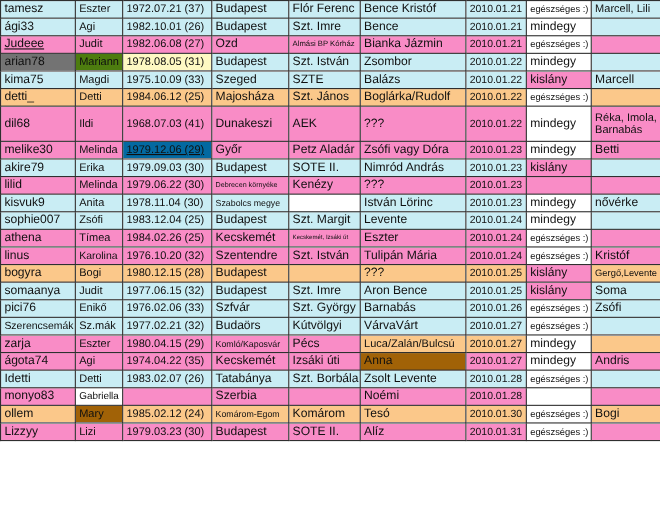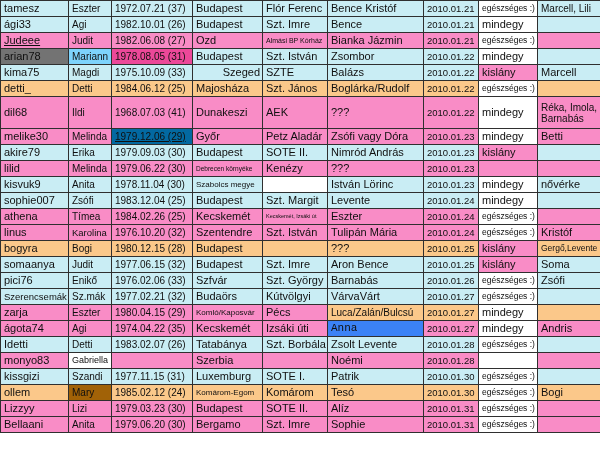--- a/index.html
+++ b/index.html
@@ -76,34 +76,34 @@
         <td data-name="cell-birthdate" style="background-color: rgb(249, 140, 198);">1982.06.08 (27)</td>
         <td data-name="cell-city" style="background-color: rgb(249, 140, 198);">Ozd</td>
         <td data-name="cell-hospital" style="background-color: rgb(249, 140, 198); font-size: 7px;">Almási BP Kórház</td>
         <td data-name="cell-baby-name" style="background-color: rgb(249, 140, 198);">Bianka Jázmin</td>
         <td data-name="cell-due-date" style="background-color: rgb(249, 140, 198);">2010.01.21</td>
         <td data-name="cell-wish" style="background-color: rgb(255, 255, 255); font-size: 8.5px;">egészséges :)</td>
         <td data-name="cell-siblings" style="background-color: rgb(249, 140, 198);"></td>
       </tr>
       <tr data-name="table-row">
         <td data-name="cell-username" style="background-color: #737373;">arian78</td>
-        <td data-name="cell-first-name" style="background-color: #7dd3fc; margin-left: 27px;">Mariann</td>
-        <td data-name="cell-birthdate" style="background-color: #ec4899; margin-left: 26px;">1978.08.05 (31)</td>
+        <td data-name="cell-first-name" style="background-color: #4d7c0f; margin-left: 27px;">Mariann</td>
+        <td data-name="cell-birthdate" style="background-color: #fef9c3; margin-left: 26px;">1978.08.05 (31)</td>
         <td data-name="cell-city" style="background-color: rgb(201, 237, 244);">Budapest</td>
         <td data-name="cell-hospital" style="background-color: rgb(201, 237, 244);">Szt. István</td>
         <td data-name="cell-baby-name" style="background-color: rgb(201, 237, 244);">Zsombor</td>
         <td data-name="cell-due-date" style="background-color: rgb(201, 237, 244);">2010.01.22</td>
         <td data-name="cell-wish" style="background-color: rgb(255, 255, 255);">mindegy</td>
         <td data-name="cell-siblings" style="background-color: rgb(201, 237, 244);"></td>
       </tr>
       <tr data-name="table-row">
         <td data-name="cell-username" style="background-color: rgb(201, 237, 244);">kima75</td>
         <td data-name="cell-first-name" style="background-color: rgb(201, 237, 244);">Magdi</td>
         <td data-name="cell-birthdate" style="background-color: rgb(201, 237, 244);">1975.10.09 (33)</td>
-        <td data-name="cell-city" style="background-color: rgb(201, 237, 244); text-align: right;">Szeged</td>
+        <td data-name="cell-city" style="background-color: rgb(201, 237, 244);">Szeged</td>
         <td data-name="cell-hospital" style="background-color: rgb(201, 237, 244);">SZTE</td>
         <td data-name="cell-baby-name" style="background-color: rgb(201, 237, 244);">Balázs</td>
         <td data-name="cell-due-date" style="background-color: rgb(201, 237, 244);">2010.01.22</td>
         <td data-name="cell-wish" style="background-color: rgb(249, 140, 198);">kislány</td>
         <td data-name="cell-siblings" style="background-color: rgb(201, 237, 244);">Marcell</td>
       </tr>
       <tr data-name="table-row">
         <td data-name="cell-username" style="background-color: rgb(251, 200, 138);">detti_</td>
         <td data-name="cell-first-name" style="background-color: rgb(251, 200, 138);">Detti</td>
         <td data-name="cell-birthdate" style="background-color: rgb(251, 200, 138);">1984.06.12 (25)</td>
@@ -256,21 +256,21 @@
         <td data-name="cell-due-date" style="background-color: rgb(251, 200, 138);">2010.01.27</td>
         <td data-name="cell-wish" style="background-color: rgb(255, 255, 255);">mindegy</td>
         <td data-name="cell-siblings" style="background-color: rgb(251, 200, 138);"></td>
       </tr>
       <tr data-name="table-row">
         <td data-name="cell-username" style="background-color: rgb(249, 140, 198);">ágota74</td>
         <td data-name="cell-first-name" style="background-color: rgb(249, 140, 198);">Agi</td>
         <td data-name="cell-birthdate" style="background-color: rgb(249, 140, 198);">1974.04.22 (35)</td>
         <td data-name="cell-city" style="background-color: rgb(249, 140, 198);">Kecskemét</td>
         <td data-name="cell-hospital" style="background-color: rgb(249, 140, 198);">Izsáki úti</td>
-        <td data-name="cell-baby-name" style="background-color: #3b82f6; font-family: Liberation Mono, monospace;">Anna</td>
+        <td data-name="cell-baby-name" style="background-color: #a16207;">Anna</td>
         <td data-name="cell-due-date" style="background-color: rgb(249, 140, 198);">2010.01.27</td>
         <td data-name="cell-wish" style="background-color: rgb(255, 255, 255);">mindegy</td>
         <td data-name="cell-siblings" style="background-color: rgb(249, 140, 198);">Andris</td>
       </tr>
       <tr data-name="table-row">
         <td data-name="cell-username" style="background-color: rgb(201, 237, 244);">Idetti</td>
         <td data-name="cell-first-name" style="background-color: rgb(201, 237, 244);">Detti</td>
         <td data-name="cell-birthdate" style="background-color: rgb(201, 237, 244);">1983.02.07 (26)</td>
         <td data-name="cell-city" style="background-color: rgb(201, 237, 244);">Tatabánya</td>
         <td data-name="cell-hospital" style="background-color: rgb(201, 237, 244);">Szt. Borbála</td>
@@ -284,31 +284,20 @@
         <td data-name="cell-first-name" style="background-color: rgb(255, 255, 255); font-size: 9px;">Gabriella</td>
         <td data-name="cell-birthdate" style="background-color: rgb(249, 140, 198);"></td>
         <td data-name="cell-city" style="background-color: rgb(249, 140, 198);">Szerbia</td>
         <td data-name="cell-hospital" style="background-color: rgb(249, 140, 198);"></td>
         <td data-name="cell-baby-name" style="background-color: rgb(249, 140, 198);">Noémi</td>
         <td data-name="cell-due-date" style="background-color: rgb(249, 140, 198);">2010.01.28</td>
         <td data-name="cell-wish" style="background-color: rgb(255, 255, 255);"></td>
         <td data-name="cell-siblings" style="background-color: rgb(249, 140, 198);"></td>
       </tr>
       <tr data-name="table-row">
-        <td data-name="cell-username" style="background-color: rgb(201, 237, 244);">kissgizi</td>
-        <td data-name="cell-first-name" style="background-color: rgb(201, 237, 244);">Szandi</td>
-        <td data-name="cell-birthdate" style="background-color: rgb(201, 237, 244);">1977.11.15 (31)</td>
-        <td data-name="cell-city" style="background-color: rgb(201, 237, 244);">Luxemburg</td>
-        <td data-name="cell-hospital" style="background-color: rgb(201, 237, 244);">SOTE I.</td>
-        <td data-name="cell-baby-name" style="background-color: rgb(201, 237, 244);">Patrik</td>
-        <td data-name="cell-due-date" style="background-color: rgb(201, 237, 244);">2010.01.30</td>
-        <td data-name="cell-wish" style="background-color: rgb(255, 255, 255); font-size: 8.5px;">egészséges :)</td>
-        <td data-name="cell-siblings" style="background-color: rgb(201, 237, 244);"></td>
-      </tr>
-      <tr data-name="table-row">
         <td data-name="cell-username" style="background-color: rgb(251, 200, 138);">ollem</td>
         <td data-name="cell-first-name" style="background-color: #a16207; margin-left: 12px;">Mary</td>
         <td data-name="cell-birthdate" style="background-color: rgb(251, 200, 138);">1985.02.12 (24)</td>
         <td data-name="cell-city" style="background-color: rgb(251, 200, 138); font-size: 8px;">Komárom-Egom</td>
         <td data-name="cell-hospital" style="background-color: rgb(251, 200, 138);">Komárom</td>
         <td data-name="cell-baby-name" style="background-color: rgb(251, 200, 138);">Tesó</td>
         <td data-name="cell-due-date" style="background-color: rgb(251, 200, 138);">2010.01.30</td>
         <td data-name="cell-wish" style="background-color: rgb(255, 255, 255); font-size: 8.5px;">egészséges :)</td>
         <td data-name="cell-siblings" style="background-color: rgb(251, 200, 138);">Bogi</td>
       </tr>
@@ -316,25 +305,14 @@
         <td data-name="cell-username" style="background-color: rgb(249, 140, 198);">Lizzyy</td>
         <td data-name="cell-first-name" style="background-color: rgb(249, 140, 198);">Lizi</td>
         <td data-name="cell-birthdate" style="background-color: rgb(249, 140, 198);">1979.03.23 (30)</td>
         <td data-name="cell-city" style="background-color: rgb(249, 140, 198);">Budapest</td>
         <td data-name="cell-hospital" style="background-color: rgb(249, 140, 198);">SOTE II.</td>
         <td data-name="cell-baby-name" style="background-color: rgb(249, 140, 198);">Alíz</td>
         <td data-name="cell-due-date" style="background-color: rgb(249, 140, 198);">2010.01.31</td>
         <td data-name="cell-wish" style="background-color: rgb(255, 255, 255); font-size: 8.5px;">egészséges :)</td>
         <td data-name="cell-siblings" style="background-color: rgb(249, 140, 198);"></td>
       </tr>
-      <tr data-name="table-row">
-        <td data-name="cell-username" style="background-color: rgb(249, 140, 198);">Bellaani</td>
-        <td data-name="cell-first-name" style="background-color: rgb(249, 140, 198);">Anita</td>
-        <td data-name="cell-birthdate" style="background-color: rgb(249, 140, 198);">1979.06.20 (30)</td>
-        <td data-name="cell-city" style="background-color: rgb(249, 140, 198);">Bergamo</td>
-        <td data-name="cell-hospital" style="background-color: rgb(249, 140, 198);">Szt. Imre</td>
-        <td data-name="cell-baby-name" style="background-color: rgb(249, 140, 198);">Sophie</td>
-        <td data-name="cell-due-date" style="background-color: rgb(249, 140, 198);">2010.01.31</td>
-        <td data-name="cell-wish" style="background-color: rgb(255, 255, 255); font-size: 8.5px;">egészséges :)</td>
-        <td data-name="cell-siblings" style="background-color: rgb(249, 140, 198);"></td>
-      </tr>
     </tbody>
 </table>
 
 </body></html>

